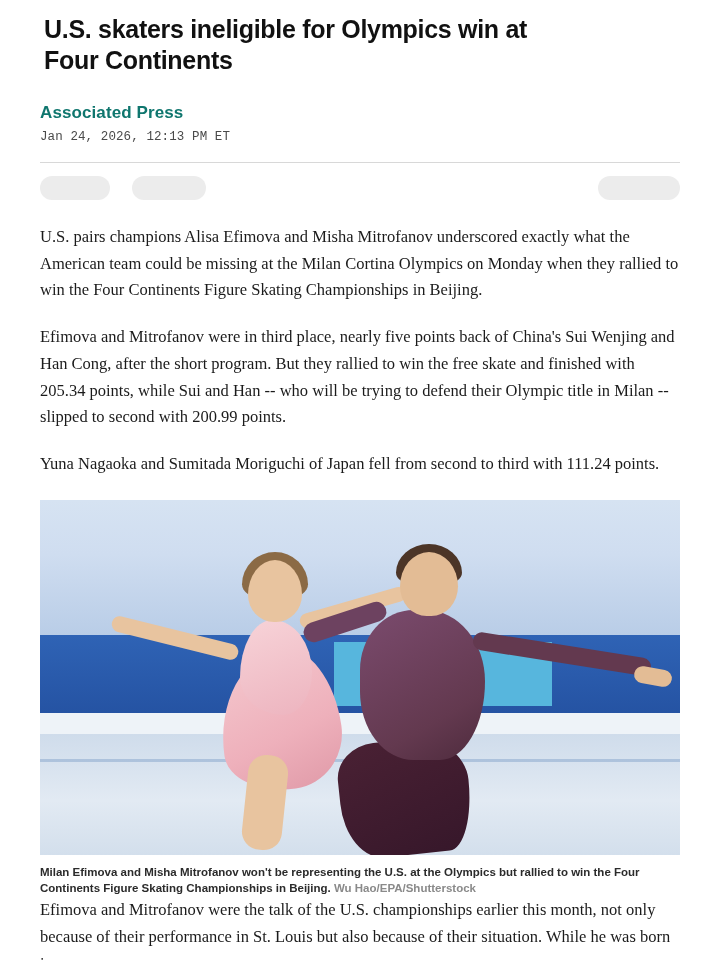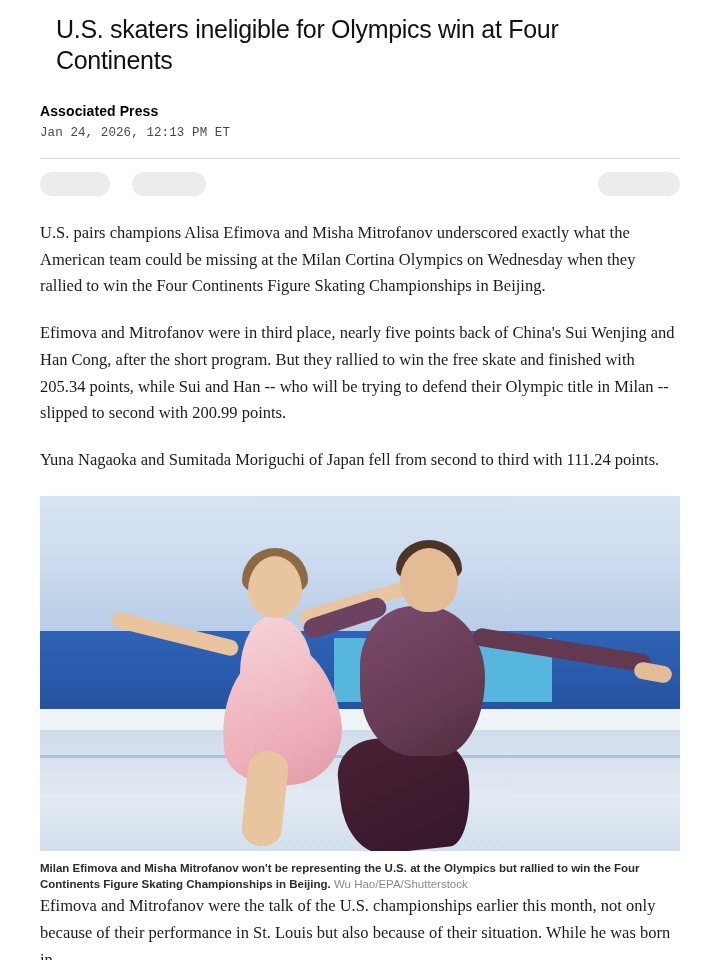--- a/index.html
+++ b/index.html
@@ -17,34 +17,34 @@
   }
   .article {
     width: 720px;
     padding: 0 40px 0 40px;
     position: relative;
   }
   .headline {
     font-family: "Liberation Sans", sans-serif;
     font-size: 25px;
     line-height: 1.22;
-    font-weight: normal;
+    font-weight: bold;
     letter-spacing: -0.3px;
     color: #111111;
-    margin: 14px 0 0 16px;
+    margin: 14px 0 0 4px;
     padding-right: 110px;
   }
   .byline-block {
     margin-top: 28px;
   }
   .byline-source {
     font-family: "Liberation Sans", sans-serif;
-    font-size: 14px;
-    font-weight: bold;
-    color: #000000;
+    font-size: 17px;
+    font-weight: bold;
+    color: #0f766e;
     letter-spacing: 0.1px;
   }
   .byline-date {
     font-family: Liberation Mono, monospace;
     font-size: 12.5px;
     color: #4a4a4a;
     margin-top: 7px;
     letter-spacing: 0.1px;
   }
   .rule {
@@ -180,21 +180,21 @@
   .caption {
     font-family: "Liberation Sans", sans-serif;
     font-size: 11.5px;
     line-height: 1.45;
     color: #2b2b2b;
     font-weight: bold;
     margin-top: 9px;
     width: 640px;
   }
   .credit {
-    font-weight: normal;
+    font-weight: bold;
     color: #8a8a8a;
   }
   .after-figure { margin-top: 28px; }
 </style>
 </head>
 <body>
 
 <div class="article">
 
   <h1 class="headline">U.S. skaters ineligible for Olympics win at Four Continents</h1>
@@ -205,21 +205,21 @@
   </div>
 
   <hr class="rule">
 
   <div class="share-row">
     <div class="pill pill-1"></div>
     <div class="pill pill-2"></div>
     <div class="pill pill-3"></div>
   </div>
 
-  <p class="body-text">U.S. pairs champions Alisa Efimova and Misha Mitrofanov underscored exactly what the American team could be missing at the Milan Cortina Olympics on Wednesday when they rallied to win the Four Continents Figure Skating Championships in Beijing.</p>
+  <p class="body-text">U.S. pairs champions Alisa Efimova and Misha Mitrofanov underscored exactly what the American team could be missing at the Milan Cortina Olympics on Monday when they rallied to win the Four Continents Figure Skating Championships in Beijing.</p>
   <p class="body-text">Efimova and Mitrofanov were in third place, nearly five points back of China's Sui Wenjing and Han Cong, after the short program. But they rallied to win the free skate and finished with 205.34 points, while Sui and Han -- who will be trying to defend their Olympic title in Milan -- slipped to second with 200.99 points.</p>
   <p class="body-text">Yuna Nagaoka and Sumitada Moriguchi of Japan fell from second to third with 111.24 points.</p>
 
   <figure class="figure" style="margin-left:0;">
     <div class="photo" aria-label="Two figure skaters performing on ice">
       <div class="rink-top"></div>
       <div class="band-blue"></div>
       <div class="band-cyan"></div>
       <div class="band-white"></div>
       <div class="rink-ice"></div>

